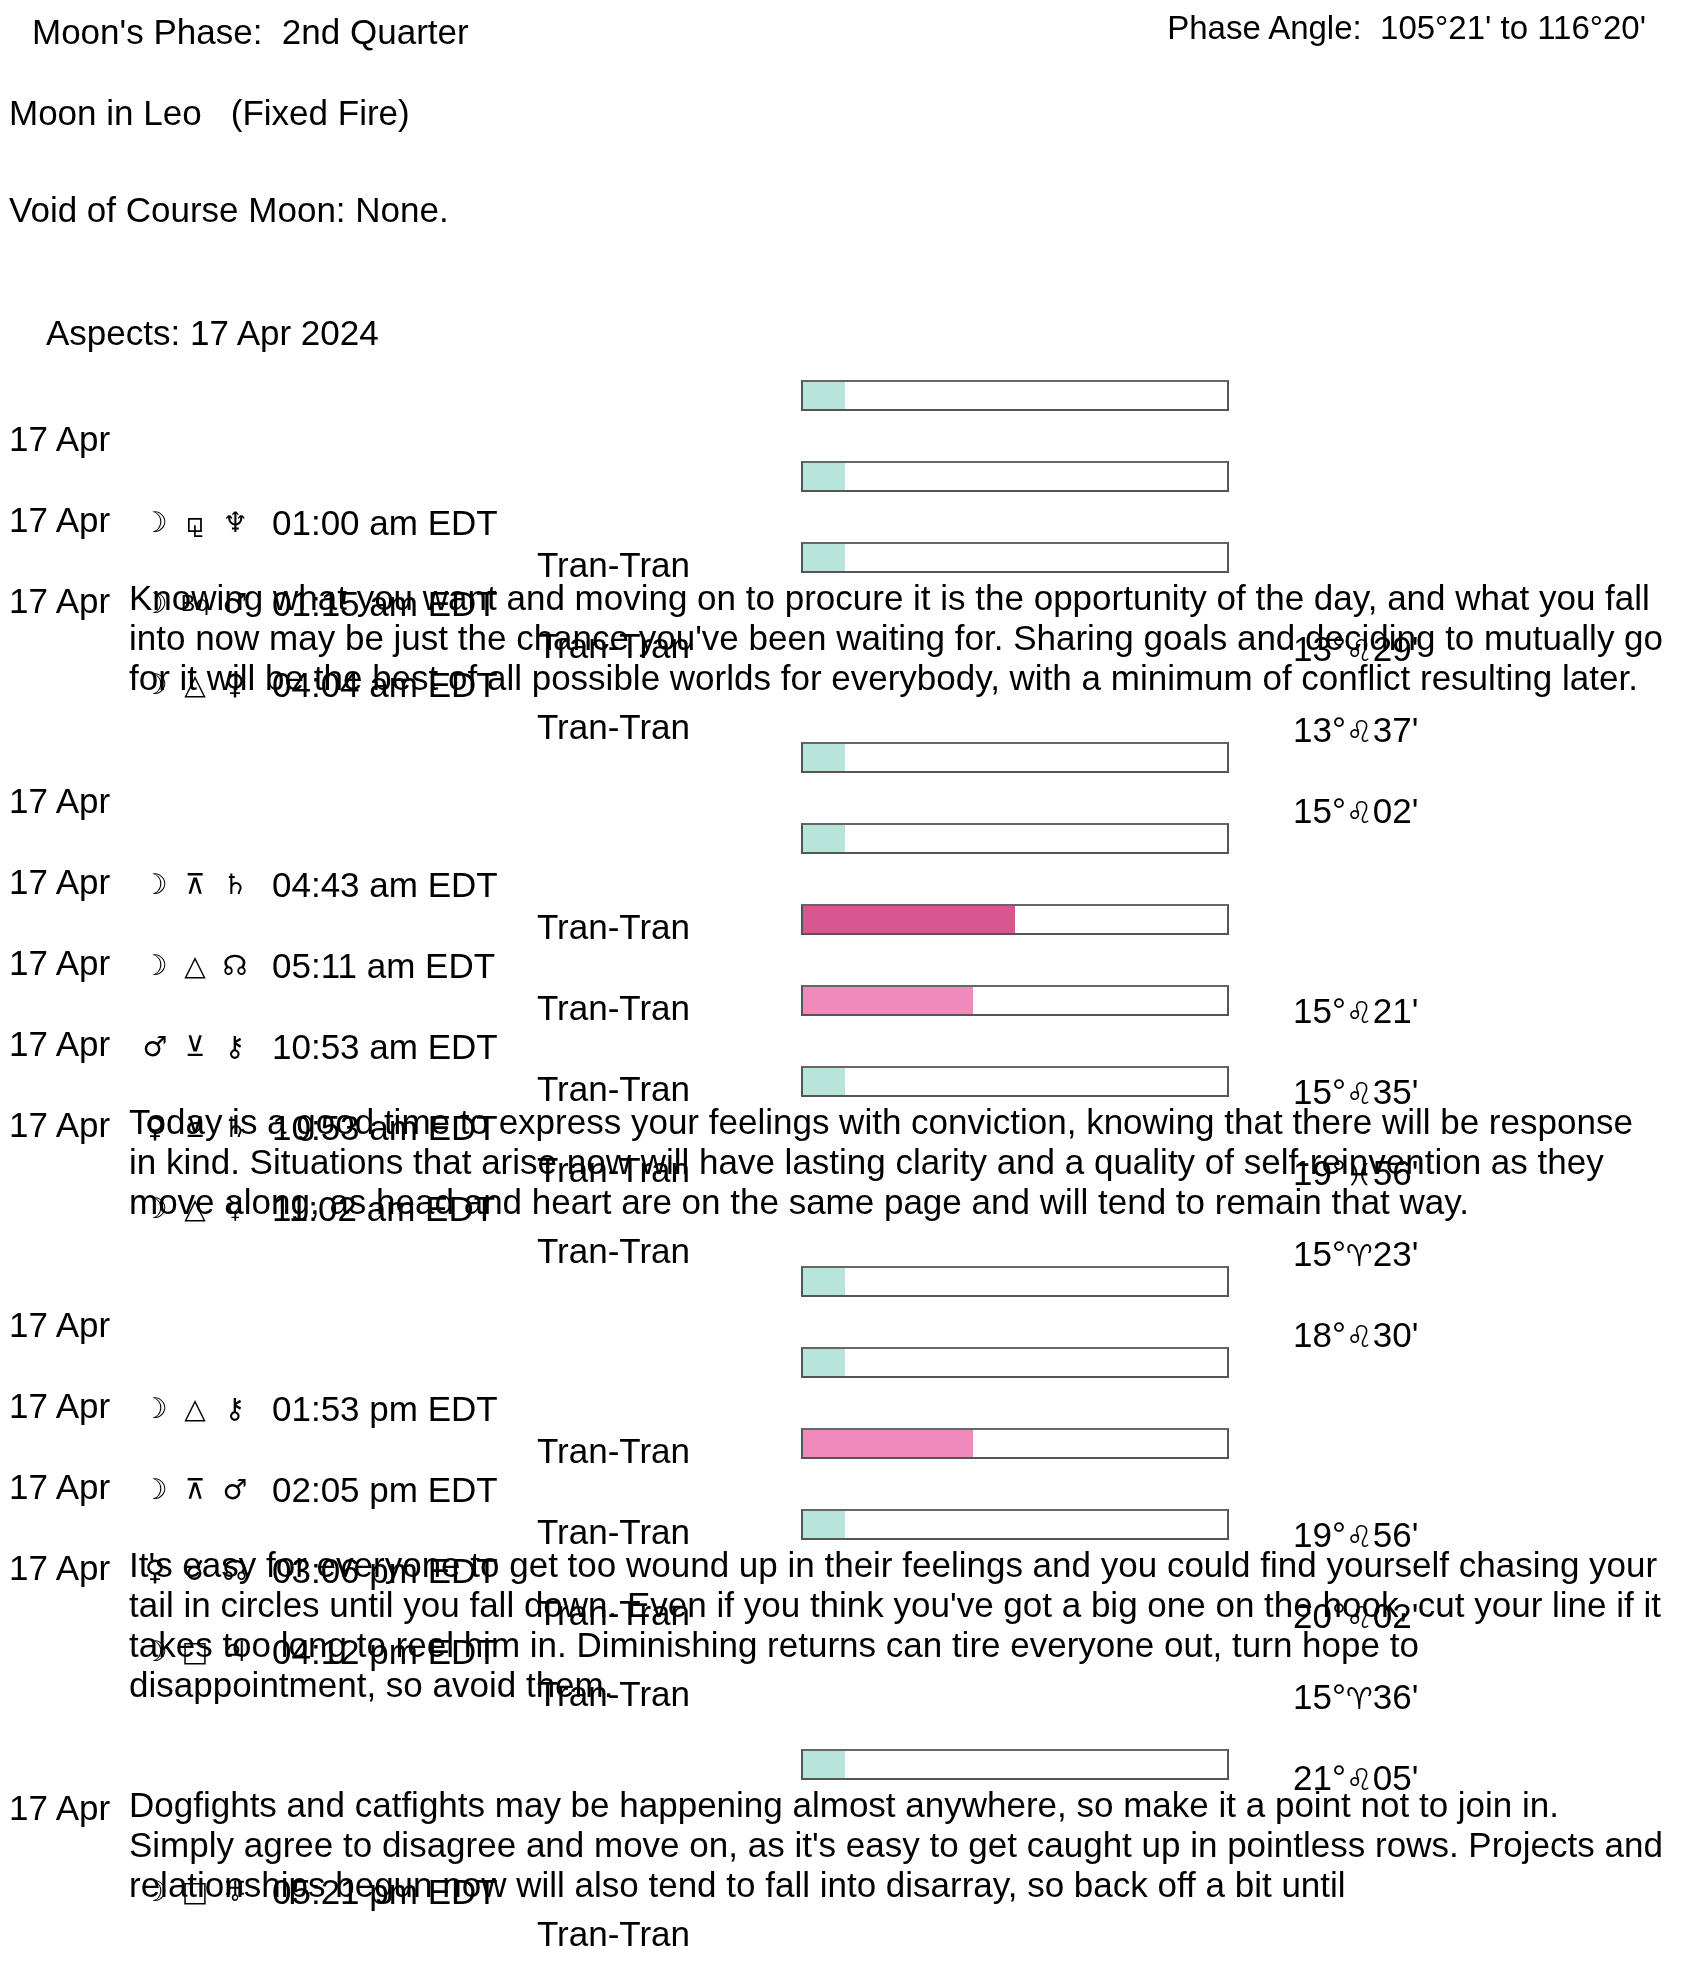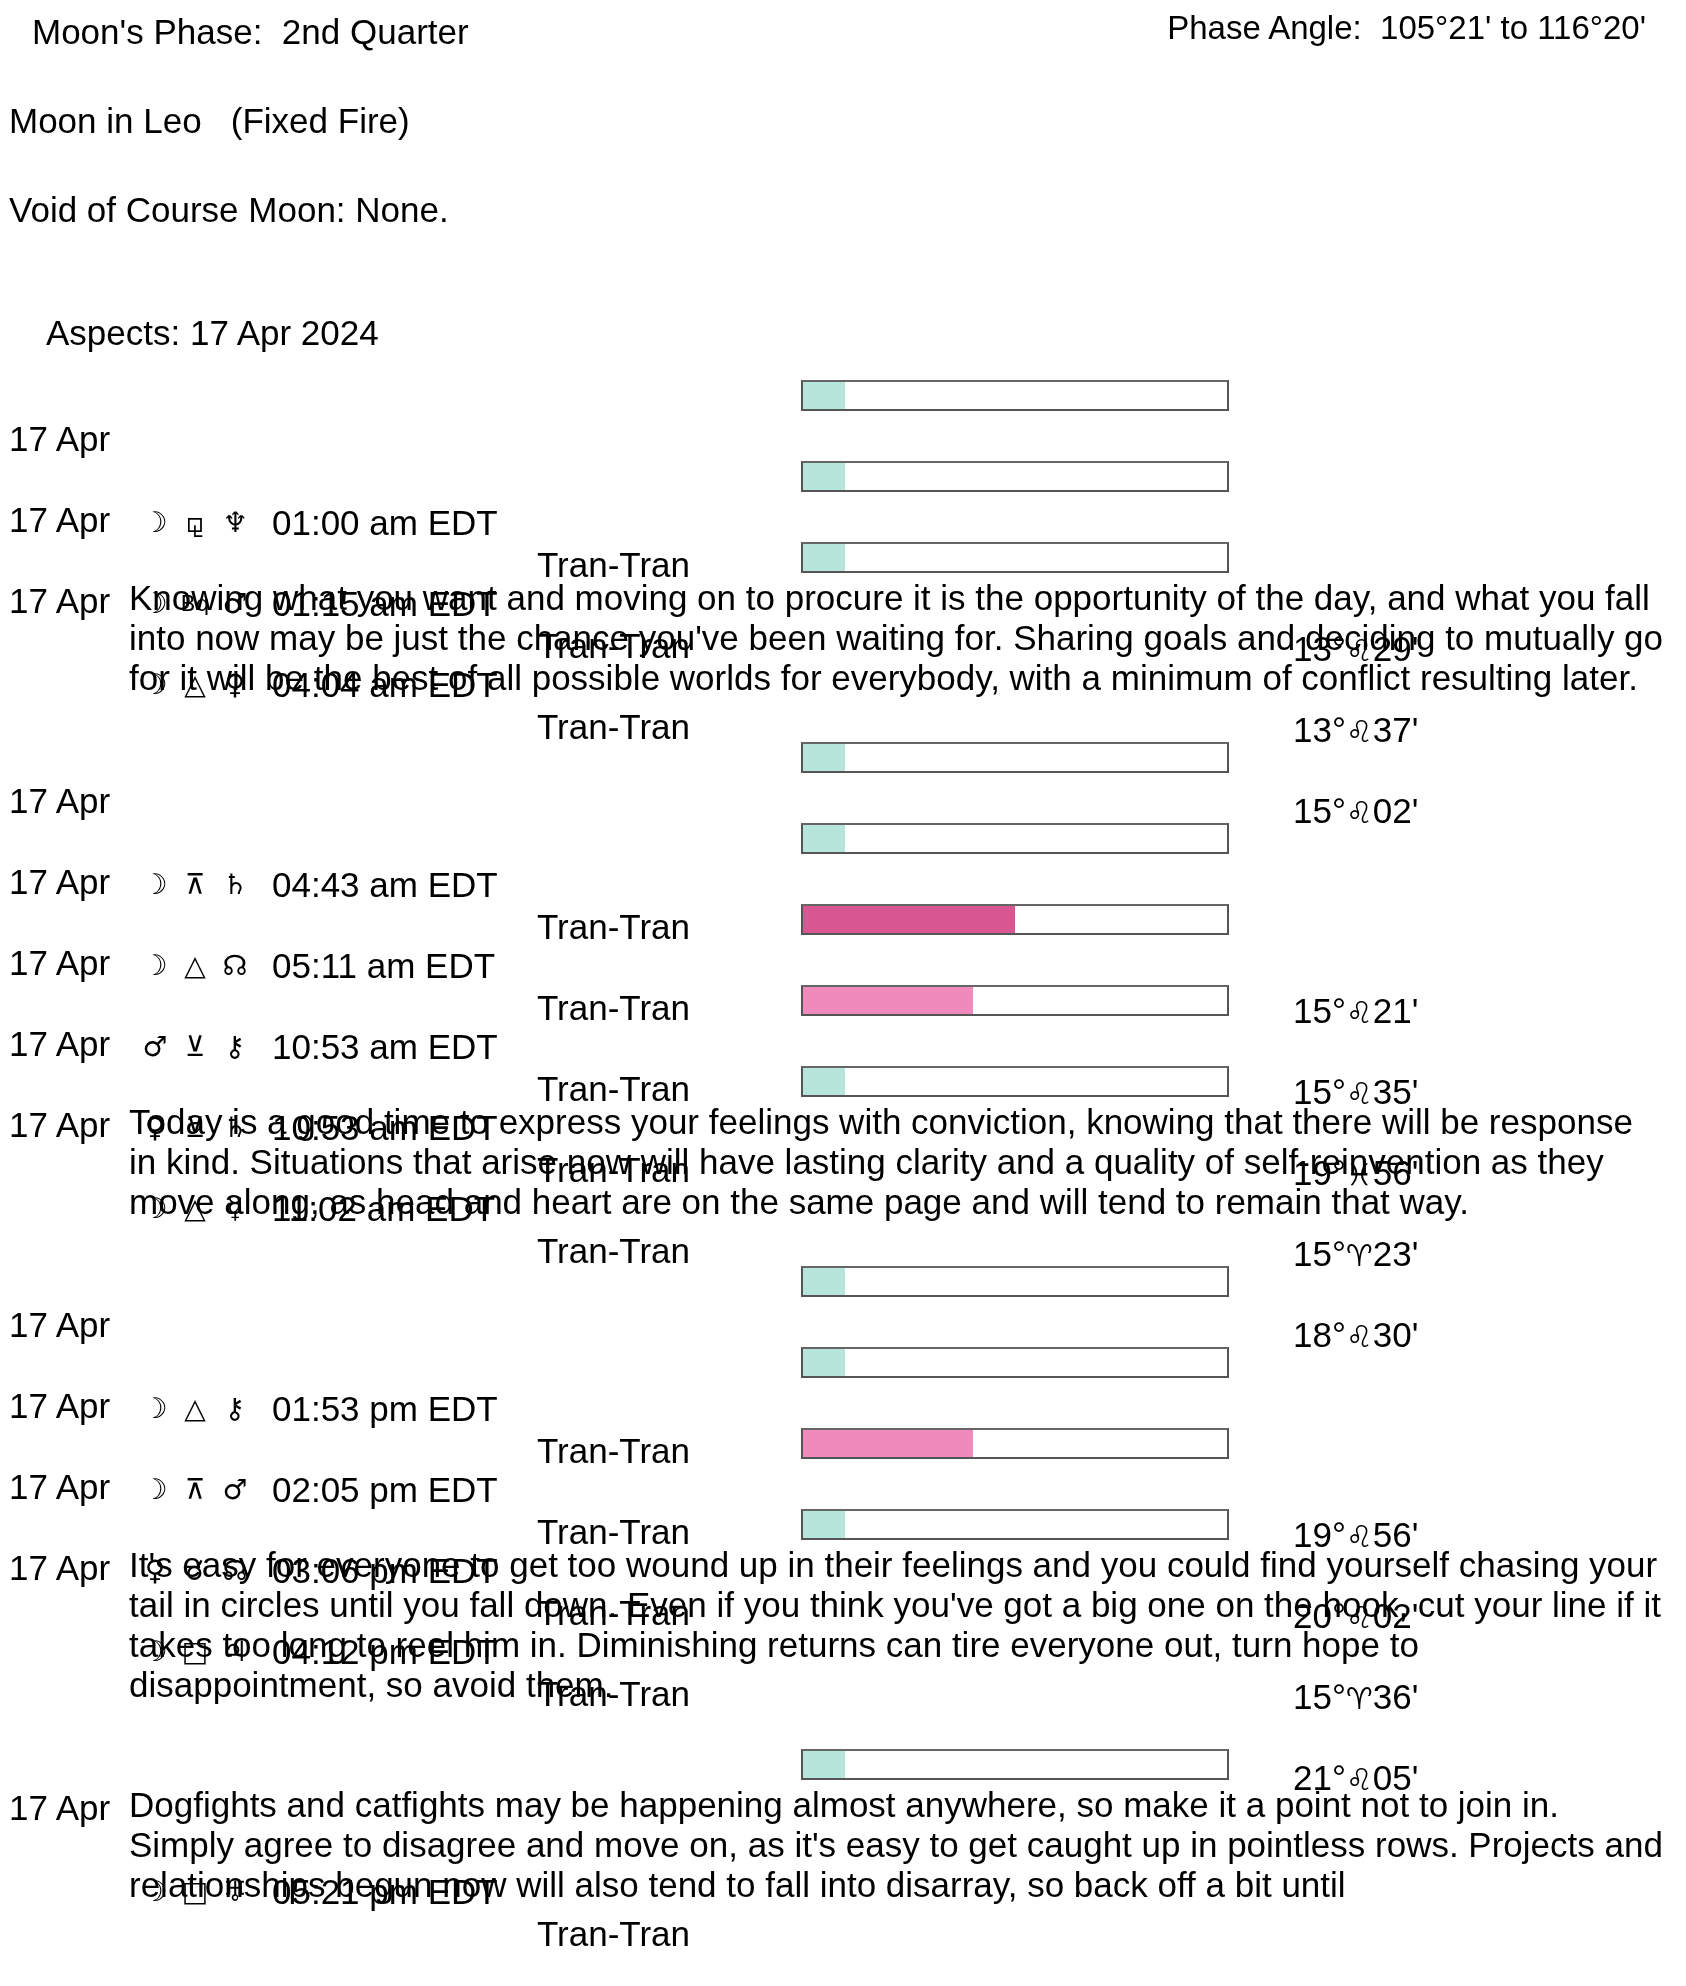--- a/index.html
+++ b/index.html
@@ -3,21 +3,21 @@
 <meta charset="utf-8">
 <style>
   html, body { margin: 0; padding: 0; background: #ffffff; }
   body {
     width: 1686px; height: 1986px; overflow: hidden; position: relative;
     font-family: "Liberation Sans", "DejaVu Sans", sans-serif;
     color: #000;
   }
   .hdr { position: absolute; left: 9px; font-size: 35px; line-height: 40px; white-space: pre; }
   #h-phase { top: 12px; margin-left: 23px; }
-  #h-moonsign { top: 101px; }
+  #h-moonsign { top: 93px; }
   #h-void { top: 190px; }
   #h-angle { position: absolute; top: 11px; right: 40px; font-size: 33px; line-height: 34px; white-space: pre; }
   #aspects-title { position: absolute; top: 313px; left: 0; width: 1660px; text-align: left; font-size: 35px; line-height: 40px; padding-left: 46px; }
 
   #aspect-list { position: absolute; top: 376px; left: 0; width: 1686px; }
   .aspect { position: relative; }
   .row { position: relative; height: 42px; font-size: 35px; line-height: 42px; white-space: pre; }
   .row .date { position: absolute; left: 9px; }
   .row .glyphs { position: absolute; left: 140px; width: 125px; display: flex; gap: 10px; font-family: "DejaVu Sans", sans-serif; font-size: 28px; }
   .row .glyphs span { display: inline-block; min-width: 30px; text-align: center; }

